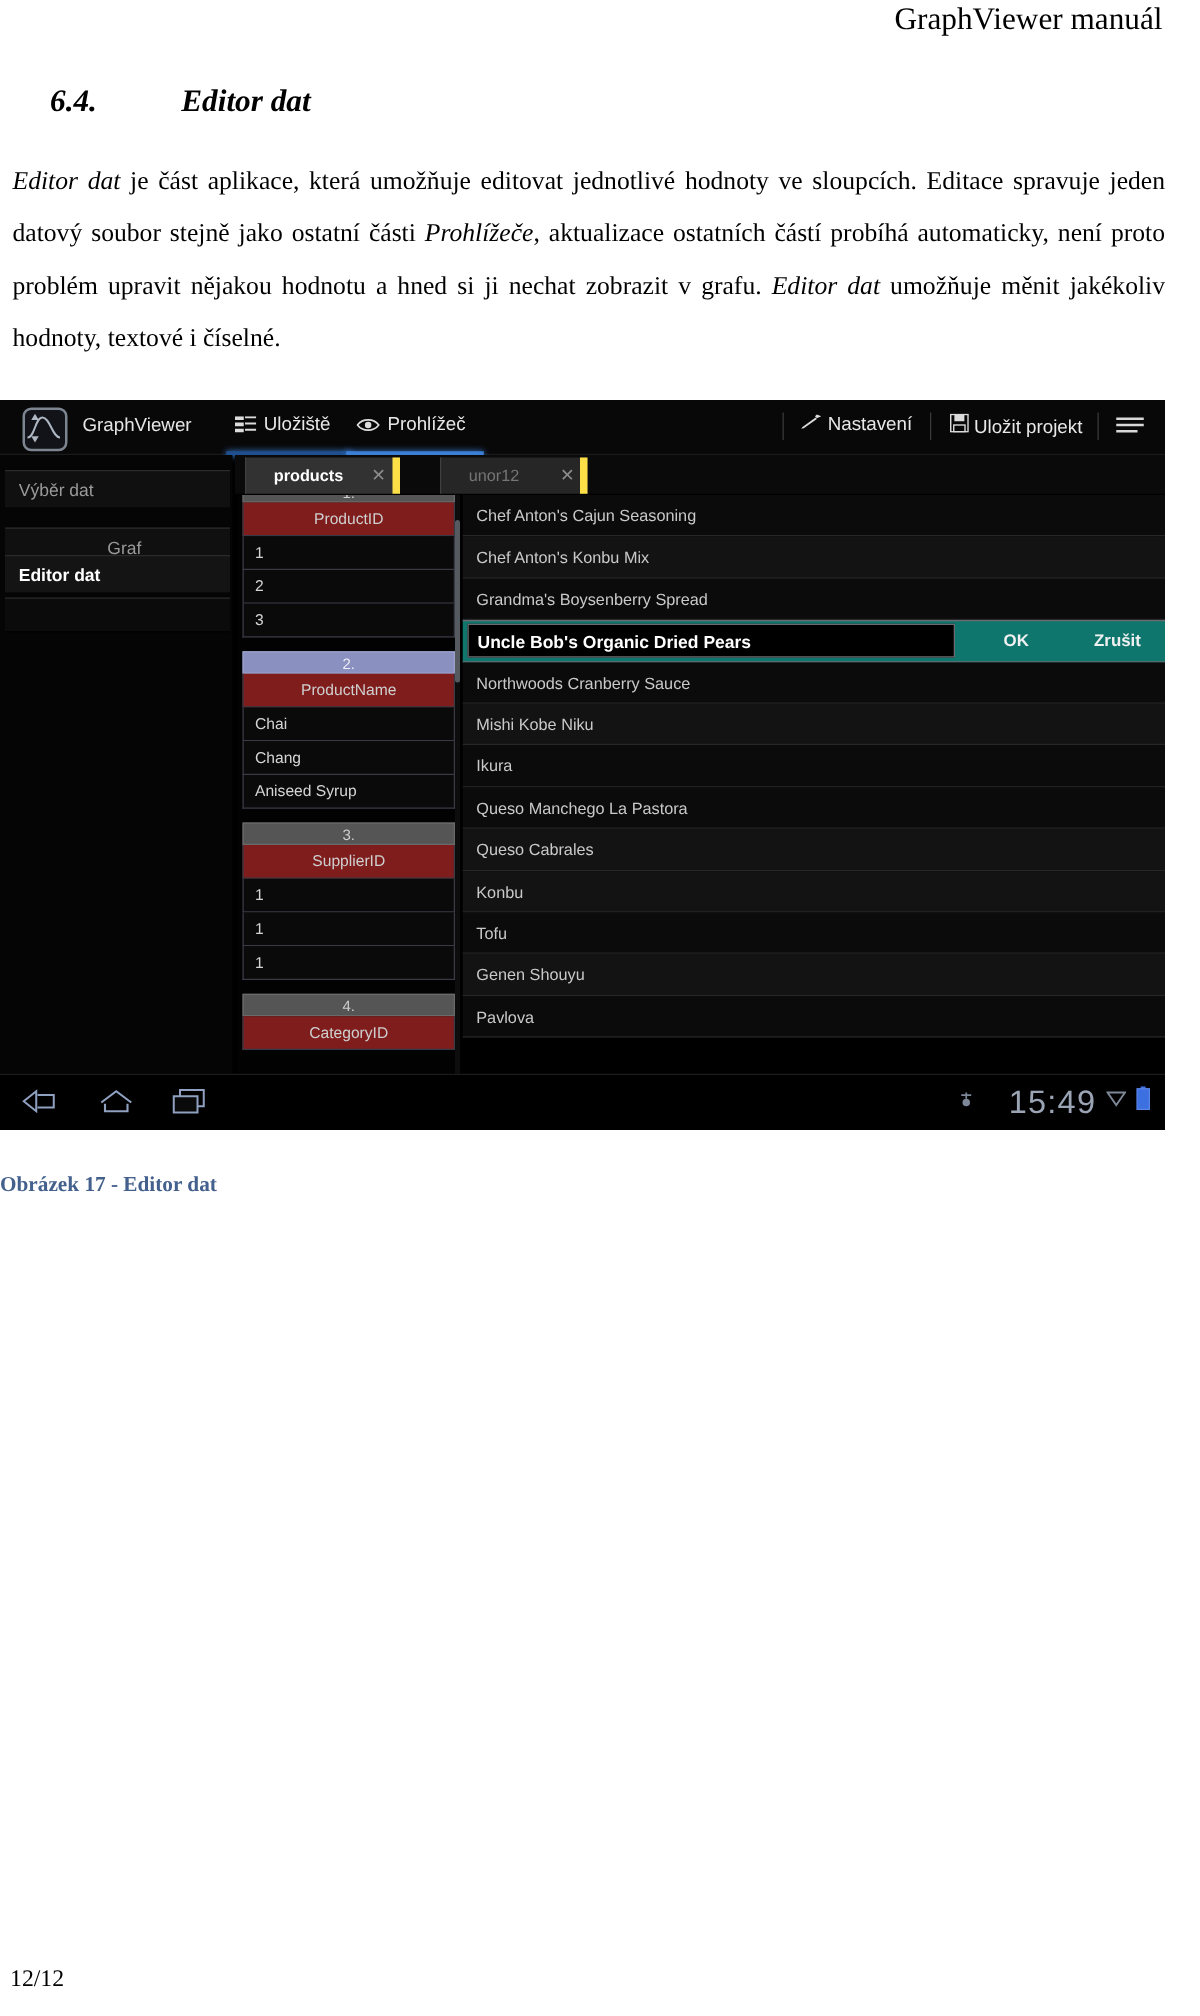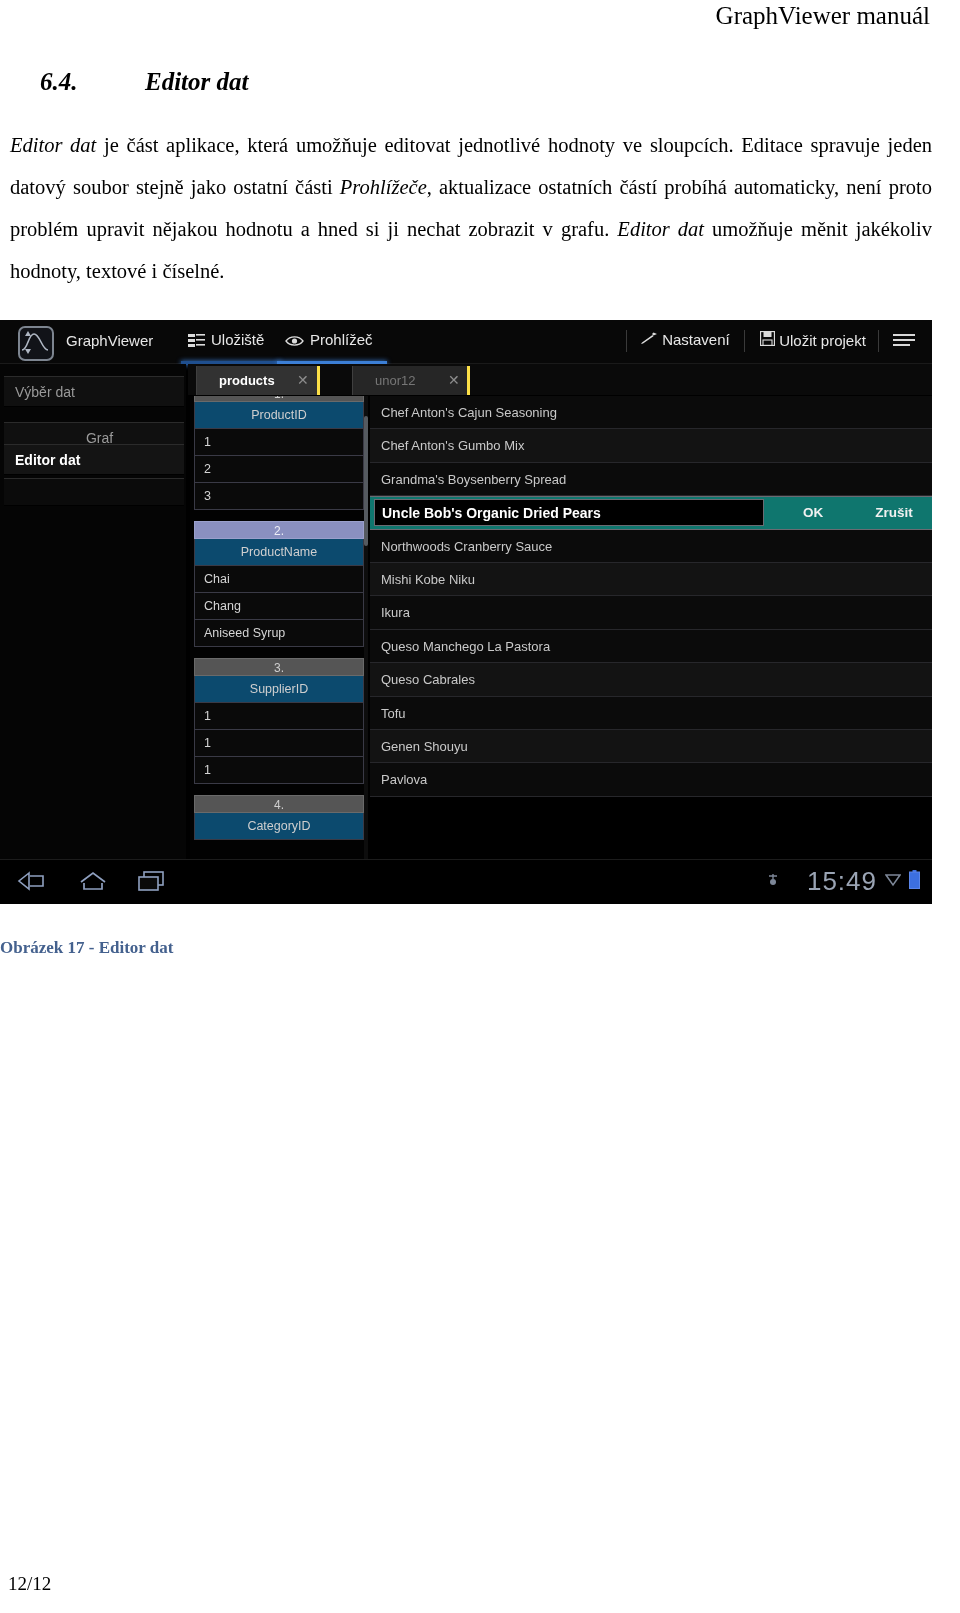--- a/index.html
+++ b/index.html
@@ -170,21 +170,21 @@
     top: 44px; left: 188px;
     width: 744px; height: 31px;
     background: #0a0a0a;
   }
   .tab {
     position: absolute;
     top: 2px;
     height: 29px;
     background: #2b2b2b;
     border-left: 1px solid #3f3f3f;
-    border-right: 3px solid #fde047;
+    border-right: 6px solid #fde047;
     font-size: 13px;
     line-height: 29px;
     box-sizing: border-box;
   }
   .tab .label { position:absolute; top:0; }
   .tab .x {
     position: absolute;
     top: 0;
     font-size: 14px;
     color: #8d8d8d;
@@ -211,21 +211,21 @@
     color: #cfcfcf;
     font-size: 12px;
     text-align: center;
     line-height: 18px;
     border: 1px solid #6a6a6a;
     box-sizing: border-box;
   }
   .col-head.active { background: #8a90c0; color: #edeef6; border-color:#9aa0cc; }
   .col-name {
     height: 27px;
-    background: #0c4a6e;
+    background: #7f1d1d;
     border: 1px solid #3a3a46;
     border-top: none;
     color: #cfcfcf;
     font-size: 12.5px;
     text-align: center;
     line-height: 27px;
     box-sizing: border-box;
   }
   .col-cell {
     height: 27px;
@@ -470,32 +470,33 @@
         <div class="col-head">4.</div>
         <div class="col-name">CategoryID</div>
       </div>
     </div>
   <div class="scroll-track" style="left:364px; top:76px; width:4px; height:464px;">
     <div class="scroll-thumb" style="left:0; top:20px; width:4px; height:130px;"></div>
   </div>
 
   <div class="grid-right" id="grid-right">
       <div class="val-row">Chef Anton's Cajun Seasoning</div>
-      <div class="val-row alt">Chef Anton's Gumbo Mix</div>
+      <div class="val-row alt">Chef Anton's Konbu Mix</div>
       <div class="val-row">Grandma's Boysenberry Spread</div>
       <div class="val-row editing">
         <div class="edit-box">Uncle Bob's Organic Dried Pears</div>
         <div class="edit-btn btn-ok">OK</div>
         <div class="edit-btn btn-cancel">Zrušit</div>
       </div>
       <div class="val-row">Northwoods Cranberry Sauce</div>
       <div class="val-row alt">Mishi Kobe Niku</div>
       <div class="val-row">Ikura</div>
       <div class="val-row">Queso Manchego La Pastora</div>
       <div class="val-row alt">Queso Cabrales</div>
+      <div class="val-row alt">Konbu</div>
       <div class="val-row">Tofu</div>
       <div class="val-row alt">Genen Shouyu</div>
       <div class="val-row">Pavlova</div>
     </div>
 
   <div class="navbar">
     <div class="nav-btn nb-back">
       <svg width="32" height="22" viewBox="0 0 32 22">
         <path d="M13 3 L3 11 L13 19 Z" fill="none" stroke="#8fa0c0" stroke-width="1.6"></path>
         <path d="M14 6 L27 6 L27 16 L14 16" fill="none" stroke="#8fa0c0" stroke-width="1.6"></path>

